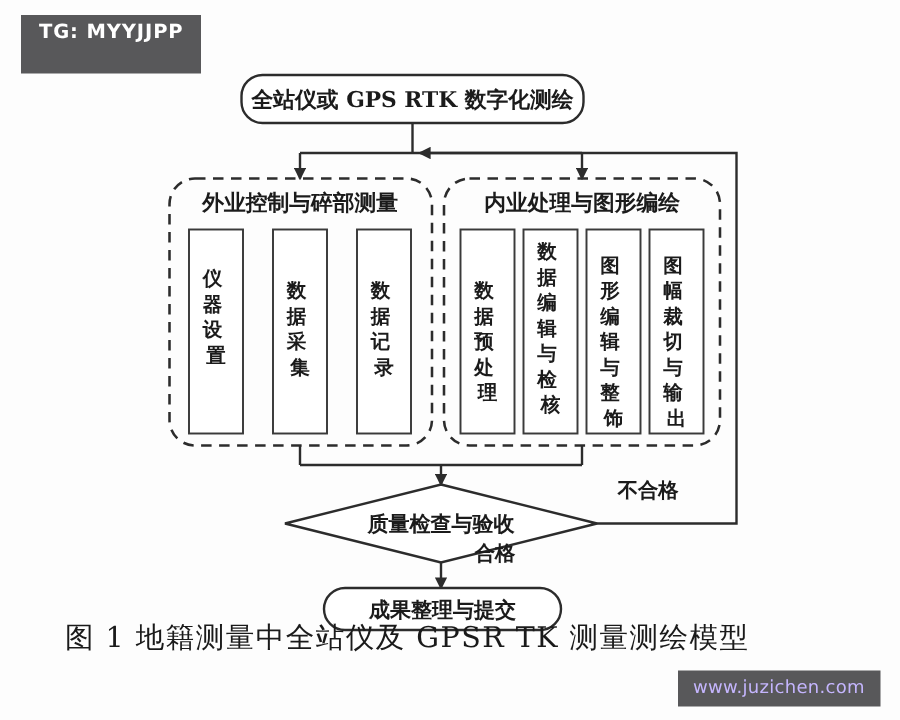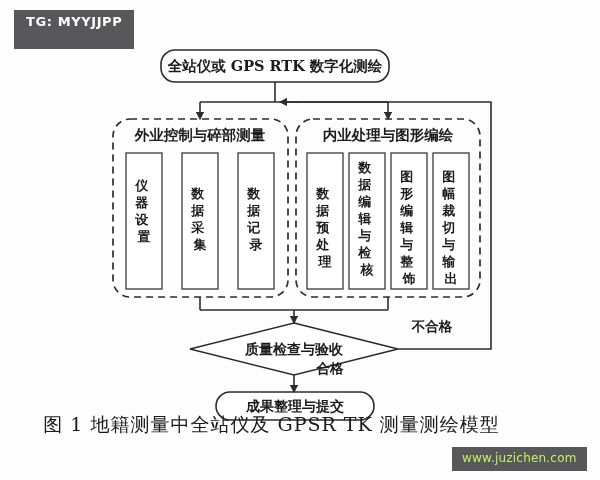--- a/index.html
+++ b/index.html
@@ -39,21 +39,21 @@
     letter-spacing: 0.6px;
     padding: 5px 12px 20px 12px;
     font-family: "DejaVu Sans", "Liberation Sans", sans-serif;
     line-height: 1.1;
   }
   .site-watermark {
     position: absolute;
     left: 452px;
     top: 447px;
     background: #58585a;
-    color: #bef264;
+    color: #c4b5fd;
     font-size: 12px;
     padding: 5px 10px 6px 10px;
     font-family: "DejaVu Sans", "Liberation Sans", sans-serif;
     line-height: 1.1;
     letter-spacing: 0.2px;
   }
   .caption {
     position: absolute;
     left: 0;
     top: 412px;

